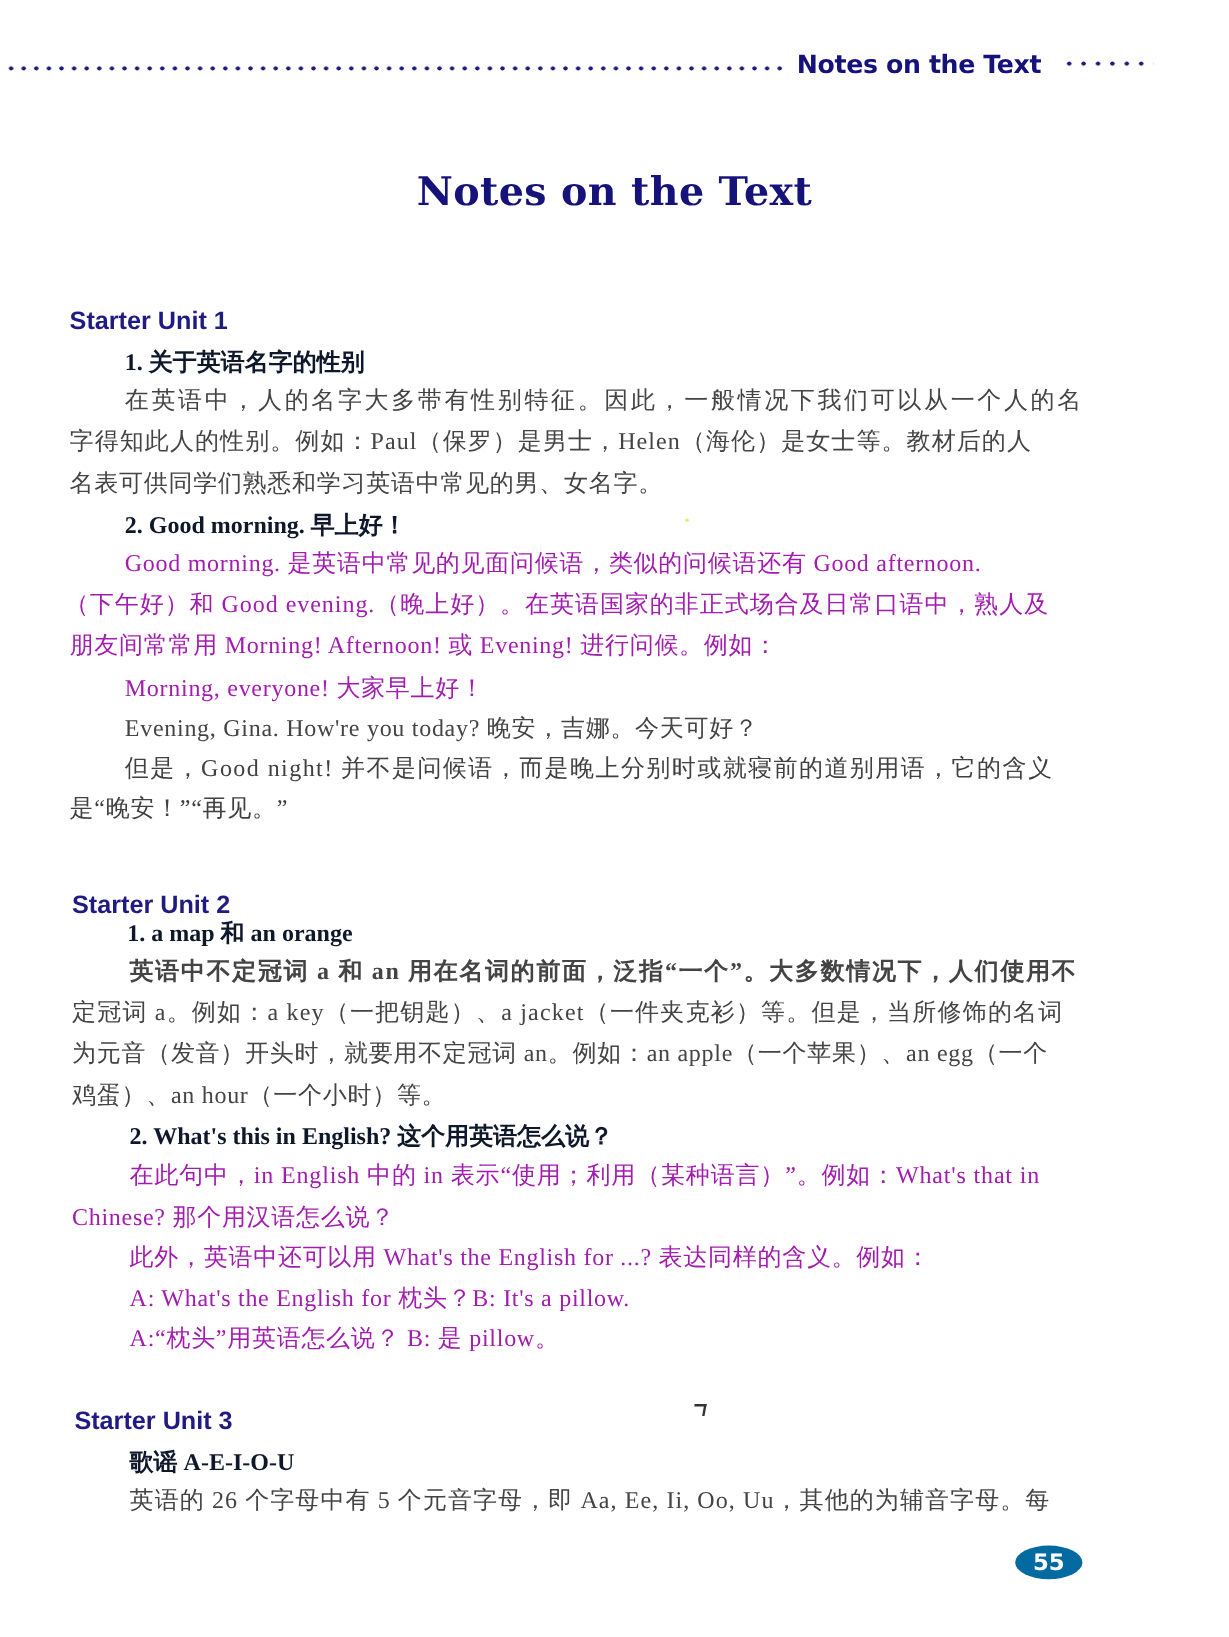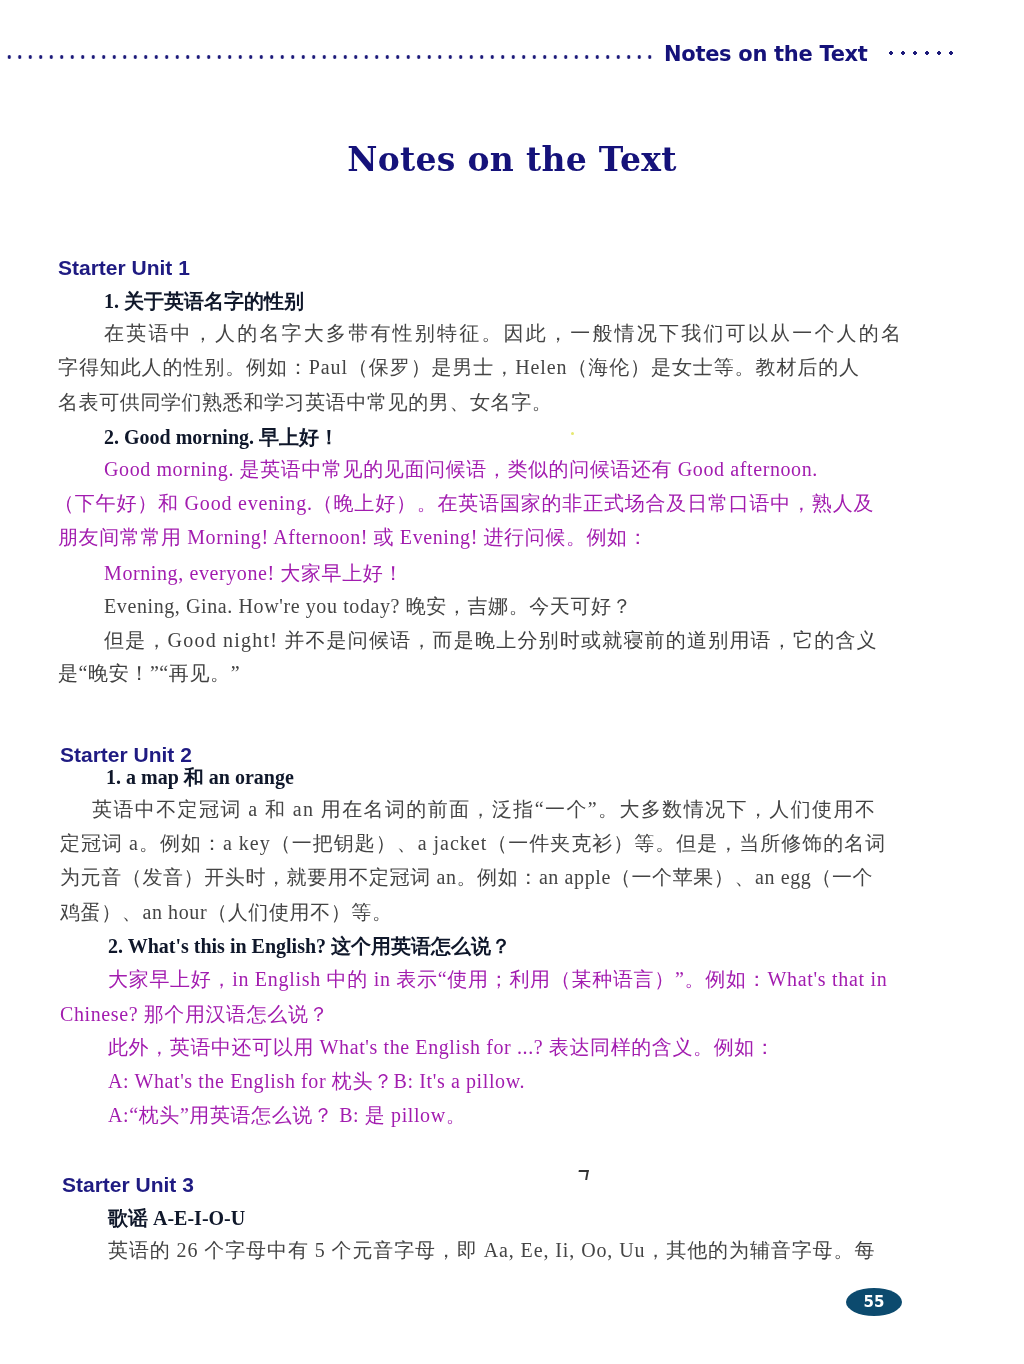--- a/index.html
+++ b/index.html
@@ -41,23 +41,23 @@
   }
   .para-line {
     position: absolute; font-size: 20px; color: #a21caf; white-space: nowrap;
     letter-spacing: 0.6px;
   }
   .para-line.faded { color: #404040; }
   .para-line.mid { color: #444; }
 
   .page-number {
     position: absolute; left: 846px; top: 1288px; width: 56px; height: 28px;
-    border-radius: 50%; background: #0c4a6e;
+    border-radius: 50%; background: #0369a1;
     display: flex; align-items: center; justify-content: center;
-    font-family: "DejaVu Sans", sans-serif; font-weight: bold; font-size: 15px; color: #ffffff;
+    font-family: "DejaVu Sans", sans-serif; font-weight: bold; font-size: 19px; color: #ffffff;
   }
   .stray-mark {
     position: absolute; left: 578px; top: 1170px; width: 10px; height: 10px;
     border-top: 2px solid #333; border-right: 2px solid #333; transform: skewX(-10deg);
   }
   .stray-dot { position: absolute; left: 571px; top: 432px; width: 3px; height: 3px; background: #e6e870; border-radius: 50%; }
 </style>
 </head>
 <body>
 
@@ -80,27 +80,27 @@
 <div class="para-line" style="left:104px; top:456px; letter-spacing:0.6px;">Good morning. 是英语中常见的见面问候语，类似的问候语还有 Good afternoon.</div>
 <div class="para-line" style="left:54px; top:490px; letter-spacing:0.8px;">（下午好）和 Good evening.（晚上好）。在英语国家的非正式场合及日常口语中，熟人及</div>
 <div class="para-line" style="left:58px; top:524px;">朋友间常常用 Morning! Afternoon! 或 Evening! 进行问候。例如：</div>
 <div class="para-line" style="left:104px; top:560px;">Morning, everyone! 大家早上好！</div>
 <div class="para-line mid" style="left:104px; top:593px;">Evening, Gina. How're you today? 晚安，吉娜。今天可好？</div>
 <div class="para-line faded" style="left:104px; top:627px; letter-spacing:1.2px;">但是，Good night! 并不是问候语，而是晚上分别时或就寝前的道别用语，它的含义</div>
 <div class="para-line faded" style="left:58px; top:660px;">是“晚安！”“再见。”</div>
 
 <div class="unit-heading" style="left:60px; top:731px;margin-top:12px;">Starter Unit 2</div>
 <div class="sub-heading" style="left:106px; top:764px;">1.  a map 和 an orange</div>
-<div class="para-line mid" style="left:92px; top:796px; letter-spacing:1.4px;">英语中不定冠词 a 和 an 用在名词的前面，泛指“一个”。大多数情况下，人们使用不</div>
+<div class="para-line mid" style="left:108px; top:796px; letter-spacing:1.4px;font-weight:bold;">英语中不定冠词 a 和 an 用在名词的前面，泛指“一个”。大多数情况下，人们使用不</div>
 <div class="para-line mid" style="left:60px; top:830px; letter-spacing:1.0px;">定冠词 a。例如：a key（一把钥匙）、a jacket（一件夹克衫）等。但是，当所修饰的名词</div>
 <div class="para-line mid" style="left:60px; top:864px; letter-spacing:0.6px;">为元音（发音）开头时，就要用不定冠词 an。例如：an apple（一个苹果）、an egg（一个</div>
-<div class="para-line mid" style="left:60px; top:899px;">鸡蛋）、an hour（人们使用不）等。</div>
+<div class="para-line mid" style="left:60px; top:899px;">鸡蛋）、an hour（一个小时）等。</div>
 
 <div class="sub-heading" style="left:108px; top:933px;">2.  What's this in English? 这个用英语怎么说？</div>
-<div class="para-line" style="left:108px; top:966px; letter-spacing:0.7px;">大家早上好，in English 中的 in 表示“使用；利用（某种语言）”。例如：What's that in</div>
+<div class="para-line" style="left:108px; top:966px; letter-spacing:0.7px;">在此句中，in English 中的 in 表示“使用；利用（某种语言）”。例如：What's that in</div>
 <div class="para-line" style="left:60px; top:1001px;">Chinese? 那个用汉语怎么说？</div>
 <div class="para-line" style="left:108px; top:1034px;">此外，英语中还可以用 What's the English for ...? 表达同样的含义。例如：</div>
 <div class="para-line" style="left:108px; top:1068px;">A: What's the English for 枕头？B: It's a pillow.</div>
 <div class="para-line" style="left:108px; top:1102px;">A:“枕头”用英语怎么说？ B: 是 pillow。</div>
 
 <div class="unit-heading" style="left:62px; top:1173px;">Starter Unit 3</div>
 <div class="stray-mark"></div>
 <div class="sub-heading" style="left:108px; top:1205px;">歌谣 A-E-I-O-U</div>
 <div class="para-line mid" style="left:108px; top:1237px; letter-spacing:0.9px;">英语的 26 个字母中有 5 个元音字母，即 Aa, Ee, Ii, Oo, Uu，其他的为辅音字母。每</div>
 

